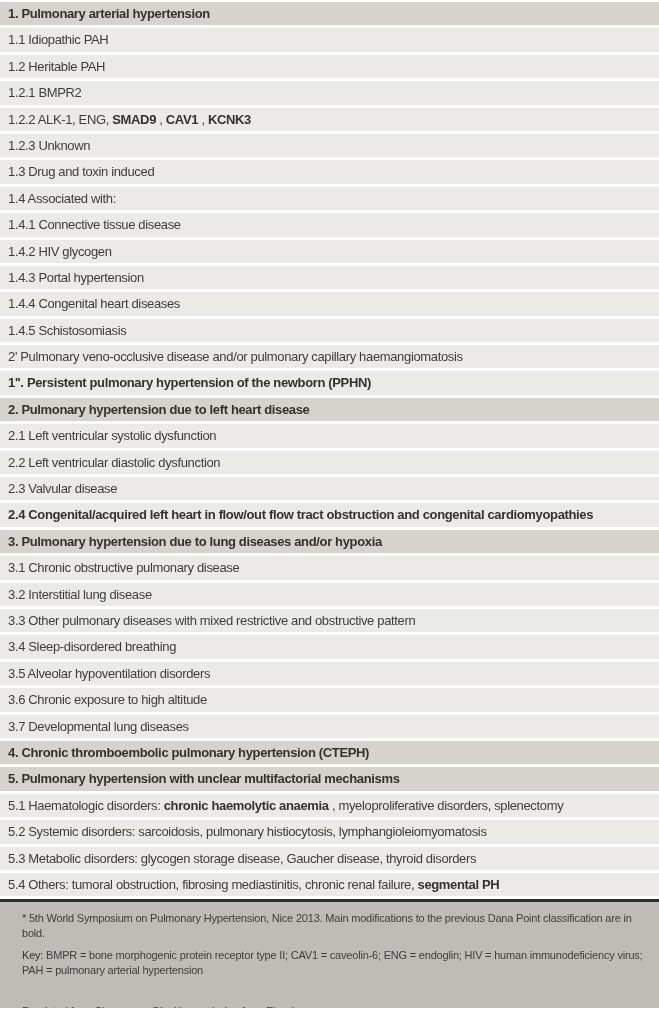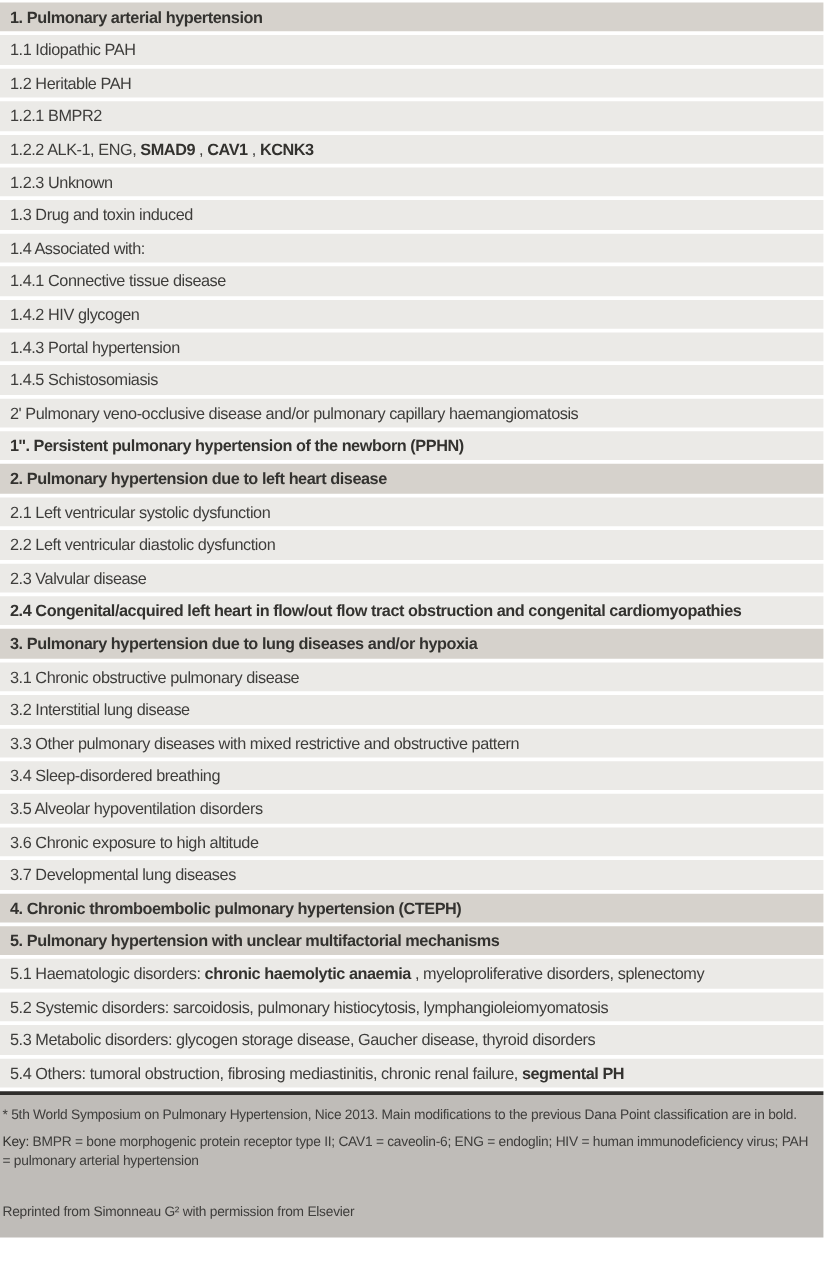--- a/index.html
+++ b/index.html
@@ -21,21 +21,21 @@
     height:23.4px;line-height:23.4px;margin-bottom:3px;padding:0 8px;
     font-size:13px;letter-spacing:-0.35px;white-space:nowrap;overflow:hidden;
     color:var(--text);
   }
   .row.item{background:var(--row-bg);}
   .row.section{background:var(--section-bg);}
   .row.section span, .row span.b{font-weight:bold;color:var(--text-bold);}
   .divider{height:3px;background:var(--divider);}
   .footnotes{
     background:var(--footer-bg);height:114px;box-sizing:border-box;
-    padding:9px 12px 0 2px;font-size:11px;line-height:15px;
+    padding:9px 12px 0 22px;font-size:11px;line-height:15px;
     letter-spacing:-0.2px;color:var(--text);
   }
   .footnotes p{margin:0 0 7px 0;}
   .footnotes p:last-child{margin-top:26px;}
   .footnotes span.b{font-weight:normal;color:var(--text-bold);}
 </style>
 </head>
 <body>
 
 <div class="page">
@@ -44,20 +44,21 @@
       <div class="row item"><span>1.1 Idiopathic PAH</span></div>
       <div class="row item"><span>1.2 Heritable PAH</span></div>
       <div class="row item"><span>1.2.1 BMPR2</span></div>
       <div class="row item"><span>1.2.2 ALK-1, ENG, </span><span class="b">SMAD9</span><span> , </span><span class="b">CAV1</span><span> , </span><span class="b">KCNK3</span></div>
       <div class="row item"><span>1.2.3 Unknown</span></div>
       <div class="row item"><span>1.3 Drug and toxin induced</span></div>
       <div class="row item"><span>1.4 Associated with:</span></div>
       <div class="row item"><span>1.4.1 Connective tissue disease</span></div>
       <div class="row item"><span>1.4.2 HIV glycogen</span></div>
       <div class="row item"><span>1.4.3 Portal hypertension</span></div>
+      <div class="row item"><span>1.4.4 Congenital heart diseases</span></div>
       <div class="row item"><span>1.4.5 Schistosomiasis</span></div>
       <div class="row item"><span>2' Pulmonary veno-occlusive disease and/or pulmonary capillary haemangiomatosis</span></div>
       <div class="row item"><span class="b">1''. Persistent pulmonary hypertension of the newborn (PPHN)</span></div>
       <div class="row section"><span class="b">2. Pulmonary hypertension due to left heart disease</span></div>
       <div class="row item"><span>2.1 Left ventricular systolic dysfunction</span></div>
       <div class="row item"><span>2.2 Left ventricular diastolic dysfunction</span></div>
       <div class="row item"><span>2.3 Valvular disease</span></div>
       <div class="row item"><span class="b">2.4 Congenital/acquired left heart in flow/out flow tract obstruction and congenital cardiomyopathies</span></div>
       <div class="row section"><span class="b">3. Pulmonary hypertension due to lung diseases and/or hypoxia</span></div>
       <div class="row item"><span>3.1 Chronic obstructive pulmonary disease</span></div>

